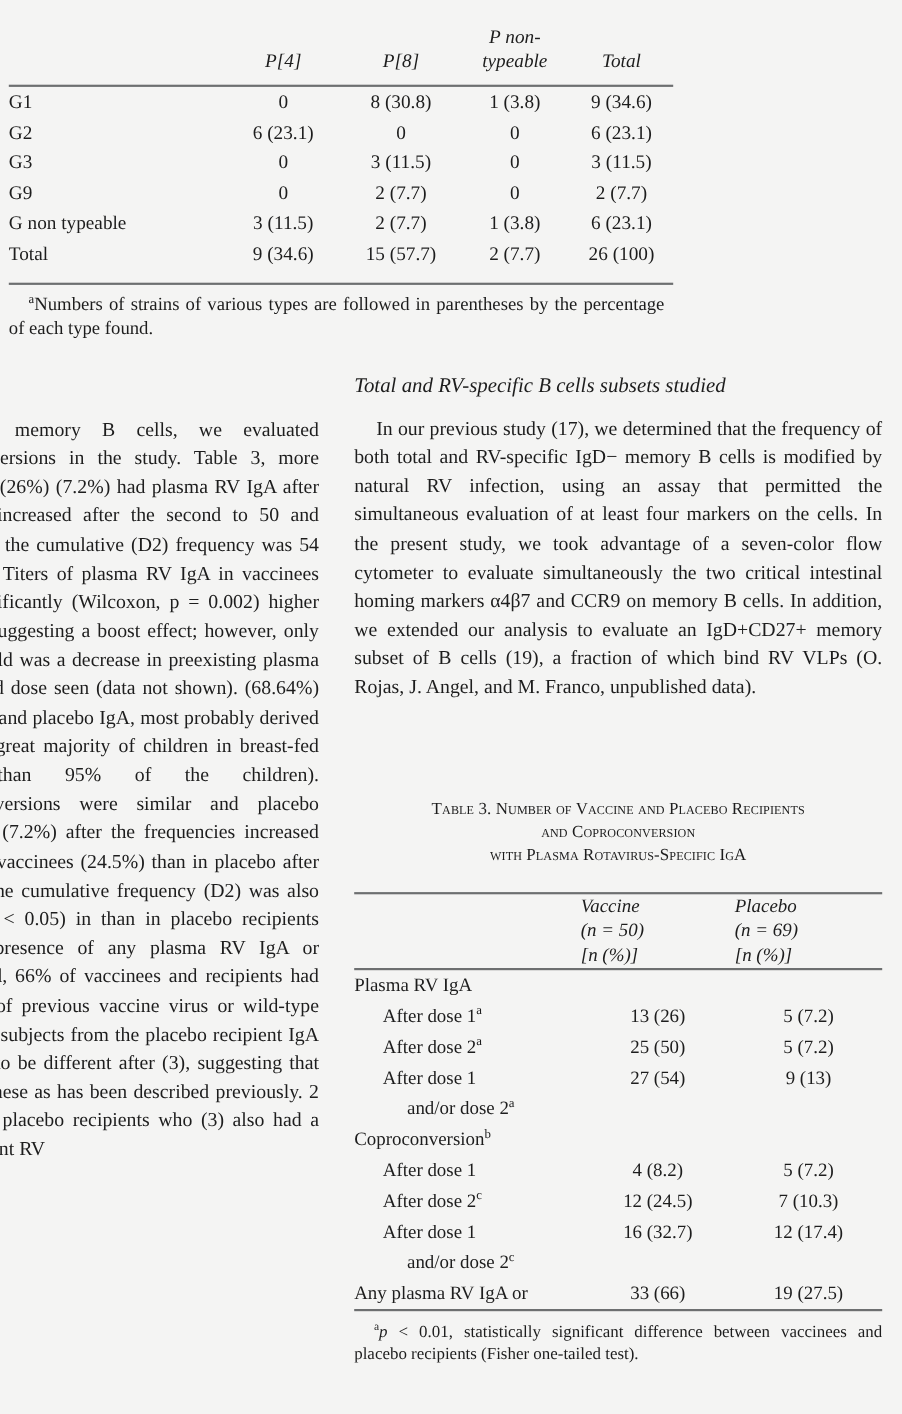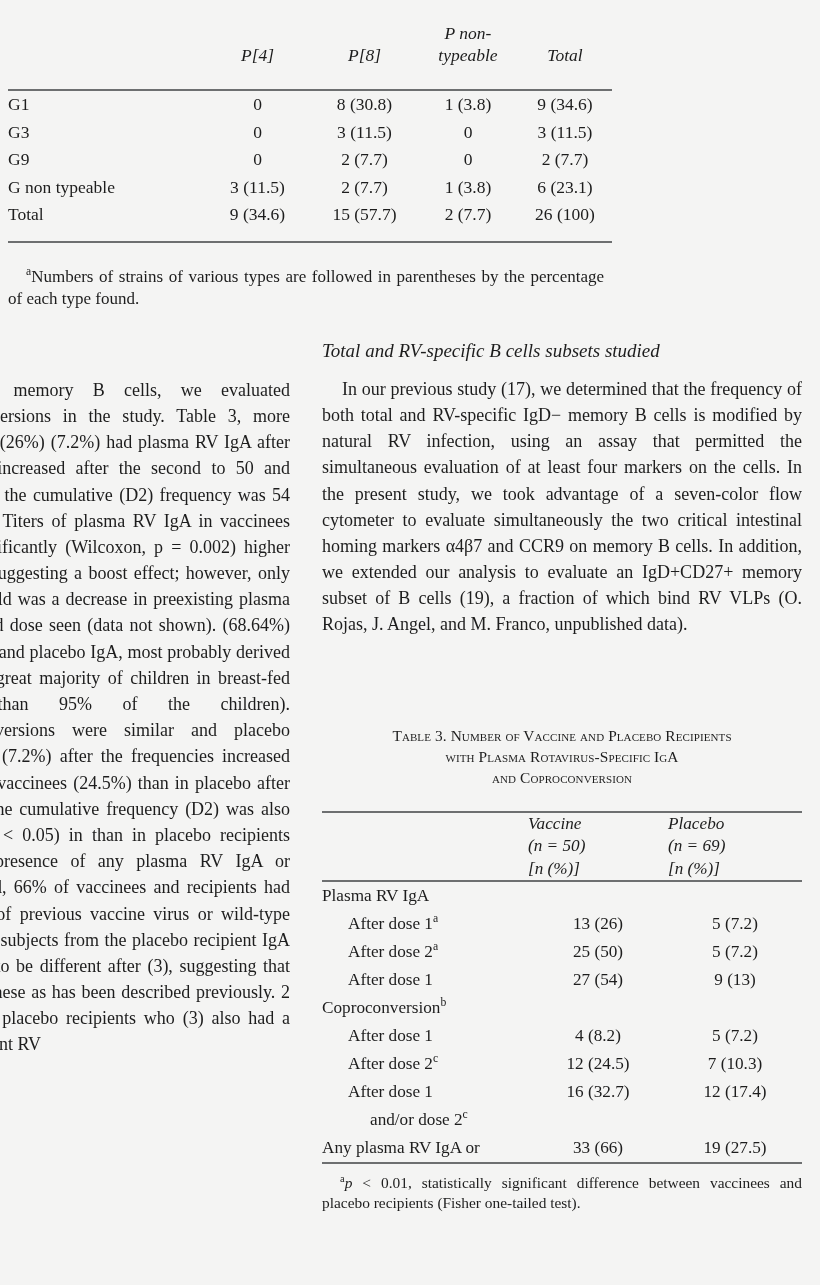--- a/index.html
+++ b/index.html
@@ -41,21 +41,21 @@
     font-size: 17.5px;
   }
   #table-top td, #table-top th {
     padding: 0;
     font-weight: normal;
   }
   #table-top thead th {
     font-style: italic;
     text-align: center;
     vertical-align: bottom;
-    padding-bottom: 23px;
+    padding-bottom: 11px;
     font-size: 17.5px;
     line-height: 1.26;
   }
   #table-top thead th.col-label { width: 196px; text-align: left; }
   #table-top thead th.c1 { width: 107px; }
   #table-top thead th.c2 { width: 107px; }
   #table-top thead th.c3 { width: 100px; }
   #table-top thead th.c4 { width: 94px; }
   #table-top tbody td {
     height: 27.5px;
@@ -199,20 +199,27 @@
       </thead>
       <tbody>
         <tr>
           <td class="rowhead">G1</td>
           <td>0</td>
           <td>8 (30.8)</td>
           <td>1 (3.8)</td>
           <td>9 (34.6)</td>
         </tr>
         <tr>
+          <td class="rowhead">G2</td>
+          <td>6 (23.1)</td>
+          <td>0</td>
+          <td>0</td>
+          <td>6 (23.1)</td>
+        </tr>
+        <tr>
           <td class="rowhead">G3</td>
           <td>0</td>
           <td>3 (11.5)</td>
           <td>0</td>
           <td>3 (11.5)</td>
         </tr>
         <tr>
           <td class="rowhead">G9</td>
           <td>0</td>
           <td>2 (7.7)</td>
@@ -252,22 +259,22 @@
   </div>
 
   <div id="col-right">
     <div class="sec-head">Total and RV-specific B cells subsets studied</div>
     <p class="body-par">In our previous study (17), we determined that the frequency of both total and RV-specific IgD− memory B cells is modified by natural RV infection, using an assay that permitted the simultaneous evaluation of at least four markers on the cells. In the present study, we took advantage of a seven-color flow cytometer to evaluate simultaneously the two critical intestinal homing markers α4β7 and CCR9 on memory B cells. In addition, we extended our analysis to evaluate an IgD+CD27+ memory subset of B cells (19), a fraction of which bind RV VLPs (O. Rojas, J. Angel, and M. Franco, unpublished data).</p>
   </div>
 
   <div id="table3">
     <div class="t3-caption">
       <span class="cap-line">Table 3.   Number of Vaccine and Placebo Recipients</span>
+      <span class="cap-line">and Coproconversion</span>
       <span class="cap-line">with Plasma Rotavirus-Specific IgA</span>
-      <span class="cap-line">and Coproconversion</span>
     </div>
 
     <table>
       <thead>
         <tr class="rule-row">
           <td colspan="3" class="rule-cell">
               <div class="rule"></div>
             </td>
         </tr>
         <tr>
@@ -305,20 +312,25 @@
             <td class="lbl ind1">After dose 2<sup>a</sup></td>
             <td>25 (50)</td>
             <td>5 (7.2)</td>
           </tr>
           <tr>
             <td class="lbl ind1">After dose 1</td>
             <td>27 (54)</td>
             <td>9 (13)</td>
           </tr>
           <tr>
+            <td class="lbl ind2">and/or dose 2<sup>a</sup></td>
+            <td></td>
+            <td></td>
+          </tr>
+          <tr>
             <td class="lbl">Coproconversion<sup>b</sup></td>
             <td></td>
             <td></td>
           </tr>
           <tr>
             <td class="lbl ind1">After dose 1</td>
             <td>4 (8.2)</td>
             <td>5 (7.2)</td>
           </tr>
           <tr>

